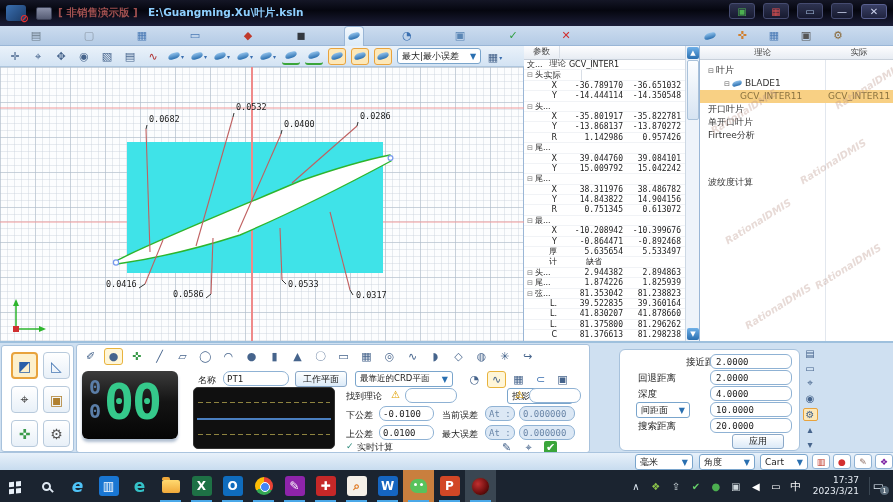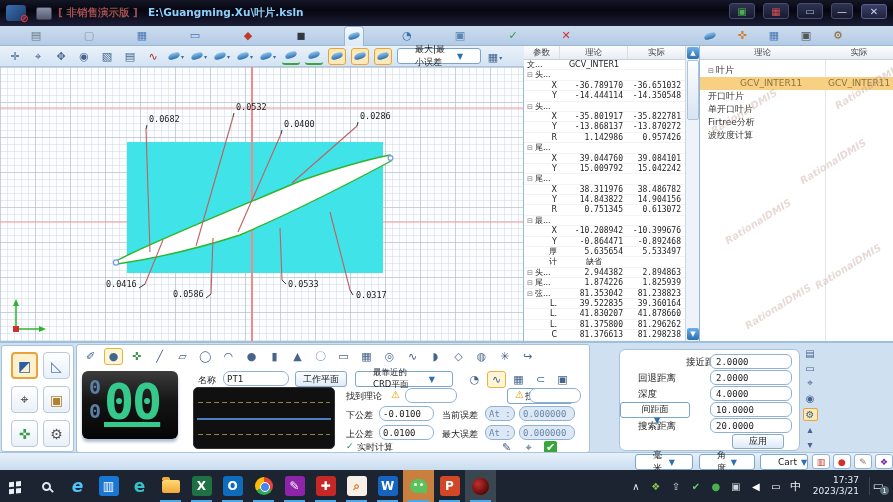--- a/index.html
+++ b/index.html
@@ -34,36 +34,36 @@
   #toolbar2{position:absolute;left:0;top:46px;width:524px;height:21px;
     background:linear-gradient(#eaf2fa,#d3e3f3);border-bottom:1px solid #aec6de;display:flex;align-items:center;gap:5px;padding-left:6px;}
   .tool{min-width:18px;height:17px;border-radius:3px;display:inline-flex;align-items:center;justify-content:center;
     font-size:11px;color:#46648c;padding:0 1px;}
   .tool.sel{background:#fde8b8;border:1px solid #e8a33d;}
   .tool .dd{font-size:6px;color:#3a6fb0;margin-left:1px;}
   .blade-shape{display:inline-block;width:12px;height:6px;background:linear-gradient(#8fc0ea,#2a6fb0);
     border-radius:70% 30% 65% 35% / 90% 55% 85% 45%;transform:rotate(-14deg);}
   .tool.under{border-bottom:2px solid #3aa53a;}
   .dropdown{background:#fff;border:1px solid #7aa5cc;border-radius:3px;height:16px;font-size:9px;color:#222;
-    display:inline-flex;align-items:center;justify-content:space-between;padding:0 17px;}
+    display:inline-flex;align-items:center;justify-content:space-between;padding:0 4px;}
   .dropdown .caret{color:#2a6fb0;font-size:8px;margin-left:4px;}
 
   
   #canvas{position:absolute;left:0;top:67px;width:524px;height:274px;background:#fcfdfe;
     background-image:
       linear-gradient(to right, rgba(175,188,202,.55) 1px, transparent 1px),
       linear-gradient(to bottom, rgba(175,188,202,.55) 1px, transparent 1px),
       linear-gradient(to right, rgba(205,212,222,.45) 1px, transparent 1px),
       linear-gradient(to bottom, rgba(205,212,222,.45) 1px, transparent 1px);
     background-size:35px 35px,35px 35px,7px 7px,7px 7px;border-right:1px solid #9ab6d6;}
 
   
   #datapanel{position:absolute;left:524px;top:46px;width:176px;height:295px;background:#fff;border-right:1px solid #9ab6d6;overflow:hidden;}
   #datapanel .hdr{position:absolute;left:0;top:0;width:162px;height:14px;display:flex;
-    background:linear-gradient(#fdfdfe,#e7ecf3);border-bottom:1px solid #c8d0da;font-size:8.5px;color:#444;}
+    background:linear-gradient(#fdfdfe,#e7ecf3);border-bottom:1px solid #c8d0da;font-size:8.5px;color:#444;flex-direction:column;}
   #datapanel .hdr span{display:inline-flex;align-items:center;justify-content:center;border-right:1px solid #d8dee6;}
   #data-rows{position:absolute;left:0;top:14px;width:162px;height:281px;}
   .drow{display:flex;height:10.4px;line-height:10.4px;font-size:8px;color:#222;border-bottom:1px solid #f1f3f6;}
   .drow .c1{width:36px;padding:0 3px;}
   .drow .c1.rt{text-align:right;}
   .drow .c2{width:68px;text-align:right;padding-right:5px;font-family:"DejaVu Sans Mono",monospace;}
   .drow .c2.ctr{text-align:center;padding-right:0;font-family:"DejaVu Sans",sans-serif;}
   .drow .c3{width:58px;text-align:right;padding-right:5px;font-family:"DejaVu Sans Mono",monospace;}
   .drow .exp{color:#777;margin-right:2px;font-size:7px;}
   #dscroll{position:absolute;right:0;top:0;width:14px;height:295px;background:#eef3fa;border-left:1px solid #cdd8e4;}
@@ -95,21 +95,21 @@
     display:flex;align-items:center;justify-content:center;font-size:14px;}
   .lbtn.sel{background:#fdf0cc;border:2px solid #e8a33d;}
   #midpanel{position:absolute;left:76px;top:1px;width:514px;height:109px;background:#fff;border:1px solid #a8c2dc;border-radius:3px;}
   #geom-toolbar{position:absolute;left:2px;top:1px;height:20px;display:flex;align-items:center;gap:4px;padding-left:2px;}
   .gbtn{width:19px;height:17px;border-radius:3px;display:flex;align-items:center;justify-content:center;font-size:11px;color:#46648c;}
   .gbtn.sel{background:#fff6d8;border:1px solid #e8b33d;}
   #readout{position:absolute;left:5px;top:26px;width:96px;height:68px;border-radius:6px;
     background:linear-gradient(#3c3c3c,#141414 45%,#050505);box-shadow:0 3px 3px rgba(80,110,150,.45);}
   #readout .z1{position:absolute;left:7px;top:4px;color:#5b7ea8;font:bold 20px "DejaVu Sans Mono",monospace;}
   #readout .z2{position:absolute;left:7px;top:28px;color:#5b7ea8;font:bold 20px "DejaVu Sans Mono",monospace;}
-  #readout .big{position:absolute;left:22px;top:2px;color:#35c98b;font:bold 50px "DejaVu Sans Mono",monospace;letter-spacing:-2px;text-decoration:underline;}
+  #readout .big{position:absolute;left:22px;top:2px;color:#35c98b;font:bold 50px "DejaVu Sans Mono",monospace;letter-spacing:-2px;}
   #graphbox{position:absolute;left:116px;top:42px;width:142px;height:62px;background:#101010;border-radius:5px;border:1px solid #333;overflow:hidden;}
   #graphbox .yline{position:absolute;left:4px;right:4px;height:1px;background:repeating-linear-gradient(to right,#8f8440 0 5px,transparent 5px 8px);}
   #graphbox .bline{position:absolute;left:3px;right:3px;height:2px;background:#4a7fc0;}
   .flabel{position:absolute;font-size:9px;color:#222;}
   .finput{position:absolute;height:15px;border:1px solid #8fb2d4;border-radius:7px;background:#fff;font-size:9px;
     font-family:"DejaVu Sans Mono",monospace;color:#222;padding:0 3px;}
   .finput:disabled,.finput.dis{background:#dce8f5;color:#6a86a8;}
   .fbtn{position:absolute;height:16px;border:1px solid #8aa8c8;border-radius:3px;background:linear-gradient(#ffffff,#dceaf8);
     font-size:9px;color:#222;display:flex;align-items:center;justify-content:center;}
   .warn{position:absolute;color:#e0a000;font-size:10px;}
@@ -501,35 +501,38 @@
   <div id="treepanel">
     <div class="tree-divider"></div>
     <div class="hdr">
       <span style="width:125px;">理论</span>
       <span style="width:68px;">实际</span>
     </div>
     <div id="tree-items">
         <div class="trow">
           <span class="lbl" style="left: 8px;"><span class="texp">⊟</span>叶片</span>
         </div>
+        <div class="trow">
+          <span class="lbl" style="left: 24px;"><span class="texp">⊟</span><span class="tblade"></span>BLADE1</span>
+        </div>
         <div class="trow sel">
           <span class="lbl" style="left: 40px;">GCV_INTER11</span>
           <span class="act">GCV_INTER11</span>
         </div>
         <div class="trow">
           <span class="lbl" style="left: 8px;">开口叶片</span>
         </div>
         <div class="trow">
           <span class="lbl" style="left: 8px;">单开口叶片</span>
         </div>
         <div class="trow">
           <span class="lbl" style="left: 8px;">Firtree分析</span>
         </div>
         <div class="trow">
-          <span class="lbl" style="left: 8px;">波纹度计算</span>
+          <span class="lbl" style="left: 8px; margin-top: 34px;">波纹度计算</span>
         </div>
       </div>
     <div id="tree-watermarks">
         <span class="wm" style="left: 6px; top: 60px;">RationalDMIS</span>
         <span class="wm" style="left: 95px; top: 110px;">RationalDMIS</span>
         <span class="wm" style="left: 20px; top: 170px;">RationalDMIS</span>
         <span class="wm" style="left: 110px; top: 215px;">RationalDMIS</span>
         <span class="wm" style="left: 40px; top: 255px;">RationalDMIS</span>
         <span class="wm" style="left: 130px; top: 35px;">RationalDMIS</span>
       </div>
@@ -696,21 +699,21 @@
     </div>
 
     <div id="paramspanel">
       <div id="param-rows">
           <span class="prow-label" style="top: 6px; margin-left: 48px;">接近距离</span>
           <span class="prow-input" style="top: 4px;">2.0000</span>
           <span class="prow-label" style="top: 22px;">回退距离</span>
           <span class="prow-input" style="top: 20px;">2.0000</span>
           <span class="prow-label" style="top: 38px;">深度</span>
           <span class="prow-input" style="top: 36px;">4.0000</span>
-          <span class="dropdown abs" style="left: 0; top: 52px; width: 70px; flex-direction: column;">
+          <span class="dropdown abs" style="left: 16px; top: 52px; width: 54px;">
             <span>间距面</span>
             <span class="caret">▼</span>
           </span>
           <span class="prow-input" style="top: 52px;">10.0000</span>
           <span class="prow-label" style="top: 70px;">搜索距离</span>
           <span class="prow-input" style="top: 68px;">20.0000</span>
         </div>
       <span class="fbtn" id="applybtn">应用</span>
     </div>
 

